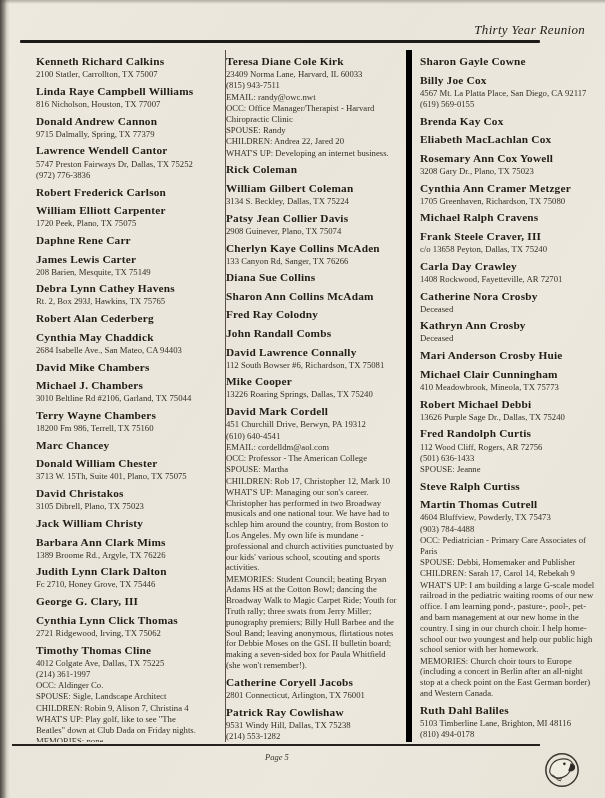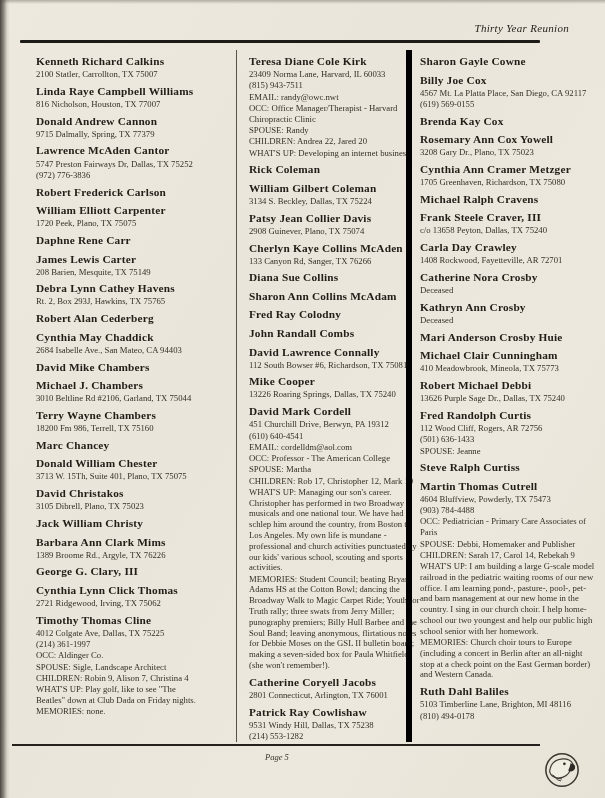--- a/index.html
+++ b/index.html
@@ -14,41 +14,41 @@
   }
   .scan-edge-left{
     position:absolute;left:0;top:0;bottom:0;width:10px;
     background:linear-gradient(90deg,#4a4640 0%,#8a857c 35%,rgba(160,155,145,.25) 70%,rgba(0,0,0,0) 100%);
   }
   .scan-edge-top{
     position:absolute;left:0;top:0;right:0;height:4px;
     background:linear-gradient(180deg,rgba(70,66,60,.35),rgba(0,0,0,0));
   }
   .header-title{
-    position:absolute;top:22px;right:36px;
-    font-style:italic;font-size:11px;color:#26221c;letter-spacing:.3px;
+    position:absolute;top:22px;right:20px;
+    font-style:italic;font-size:13px;color:#26221c;letter-spacing:.3px;
   }
   .header-rule{
     position:absolute;top:40px;left:20px;width:520px;height:3px;
     background:#1d1b17;border-radius:1px;
   }
   .footer-rule{
     position:absolute;top:744px;left:12px;width:528px;height:2px;
     background:#25221d;
   }
   .footer-page{
     position:absolute;top:752px;left:248px;
     font-style:italic;font-size:8.5px;color:#3a352d;margin-left:17px;
   }
   .columns{
     position:absolute;top:50px;left:0;width:605px;height:692px;
   }
   .col{position:absolute;top:0;height:692px;overflow:hidden;}
   .col-1{left:36px;width:168px;}
-  .col-2{left:236px;width:172px;border-left:1px solid #575148;padding-left:12px;}
+  .col-2{left:225px;width:172px;border-left:1px solid #575148;padding-left:0;}
   .col-3{left:406px;width:178px;border-left:6px solid #000000;padding-left:8px;}
   .entry{margin:0 0 1px 0;}
   .entry-name{
     font-weight:700;font-size:11.3px;line-height:1.2;color:#211d17;
     letter-spacing:.2px;margin-top:5px;
   }
   .entry-line{
     font-size:8.7px;line-height:1.24;color:#353028;margin-top:.5px;
   }
   .eagle-logo{
@@ -73,21 +73,21 @@
       </div>
       <div class="entry">
         <div class="entry-name">Linda Raye Campbell Williams</div>
         <div class="entry-line">816 Nicholson, Houston, TX 77007</div>
       </div>
       <div class="entry">
         <div class="entry-name">Donald Andrew Cannon</div>
         <div class="entry-line">9715 Dalmally, Spring, TX 77379</div>
       </div>
       <div class="entry">
-        <div class="entry-name">Lawrence McAden Cantor</div>
+        <div class="entry-name">Lawrence Wendell Cantor</div>
         <div class="entry-line">5747 Preston Fairways Dr, Dallas, TX 75252</div>
         <div class="entry-line">(972) 776-3836</div>
       </div>
       <div class="entry">
         <div class="entry-name">Robert Frederick Carlson</div>
       </div>
       <div class="entry">
         <div class="entry-name">William Elliott Carpenter</div>
         <div class="entry-line">1720 Peek, Plano, TX 75075</div>
       </div>
@@ -130,20 +130,24 @@
       <div class="entry">
         <div class="entry-name">David Christakos</div>
         <div class="entry-line">3105 Dibrell, Plano, TX 75023</div>
       </div>
       <div class="entry">
         <div class="entry-name">Jack William Christy</div>
       </div>
       <div class="entry">
         <div class="entry-name">Barbara Ann Clark Mims</div>
         <div class="entry-line">1389 Broome Rd., Argyle, TX 76226</div>
+      </div>
+      <div class="entry">
+        <div class="entry-name">Judith Lynn Clark Dalton</div>
+        <div class="entry-line">Fc 2710, Honey Grove, TX 75446</div>
       </div>
       <div class="entry">
         <div class="entry-name">George G. Clary, III</div>
       </div>
       <div class="entry">
         <div class="entry-name">Cynthia Lynn Click Thomas</div>
         <div class="entry-line">2721 Ridgewood, Irving, TX 75062</div>
       </div>
       <div class="entry">
         <div class="entry-name">Timothy Thomas Cline</div>
@@ -229,20 +233,23 @@
       </div>
       <div class="entry">
         <div class="entry-name">Billy Joe Cox</div>
         <div class="entry-line">4567 Mt. La Platta Place, San Diego, CA 92117</div>
         <div class="entry-line">(619) 569-0155</div>
       </div>
       <div class="entry">
         <div class="entry-name">Brenda Kay Cox</div>
       </div>
       <div class="entry">
+        <div class="entry-name">Eliabeth MacLachlan Cox</div>
+      </div>
+      <div class="entry">
         <div class="entry-name">Rosemary Ann Cox Yowell</div>
         <div class="entry-line">3208 Gary Dr., Plano, TX 75023</div>
       </div>
       <div class="entry">
         <div class="entry-name">Cynthia Ann Cramer Metzger</div>
         <div class="entry-line">1705 Greenhaven, Richardson, TX 75080</div>
       </div>
       <div class="entry">
         <div class="entry-name">Michael Ralph Cravens</div>
       </div>

